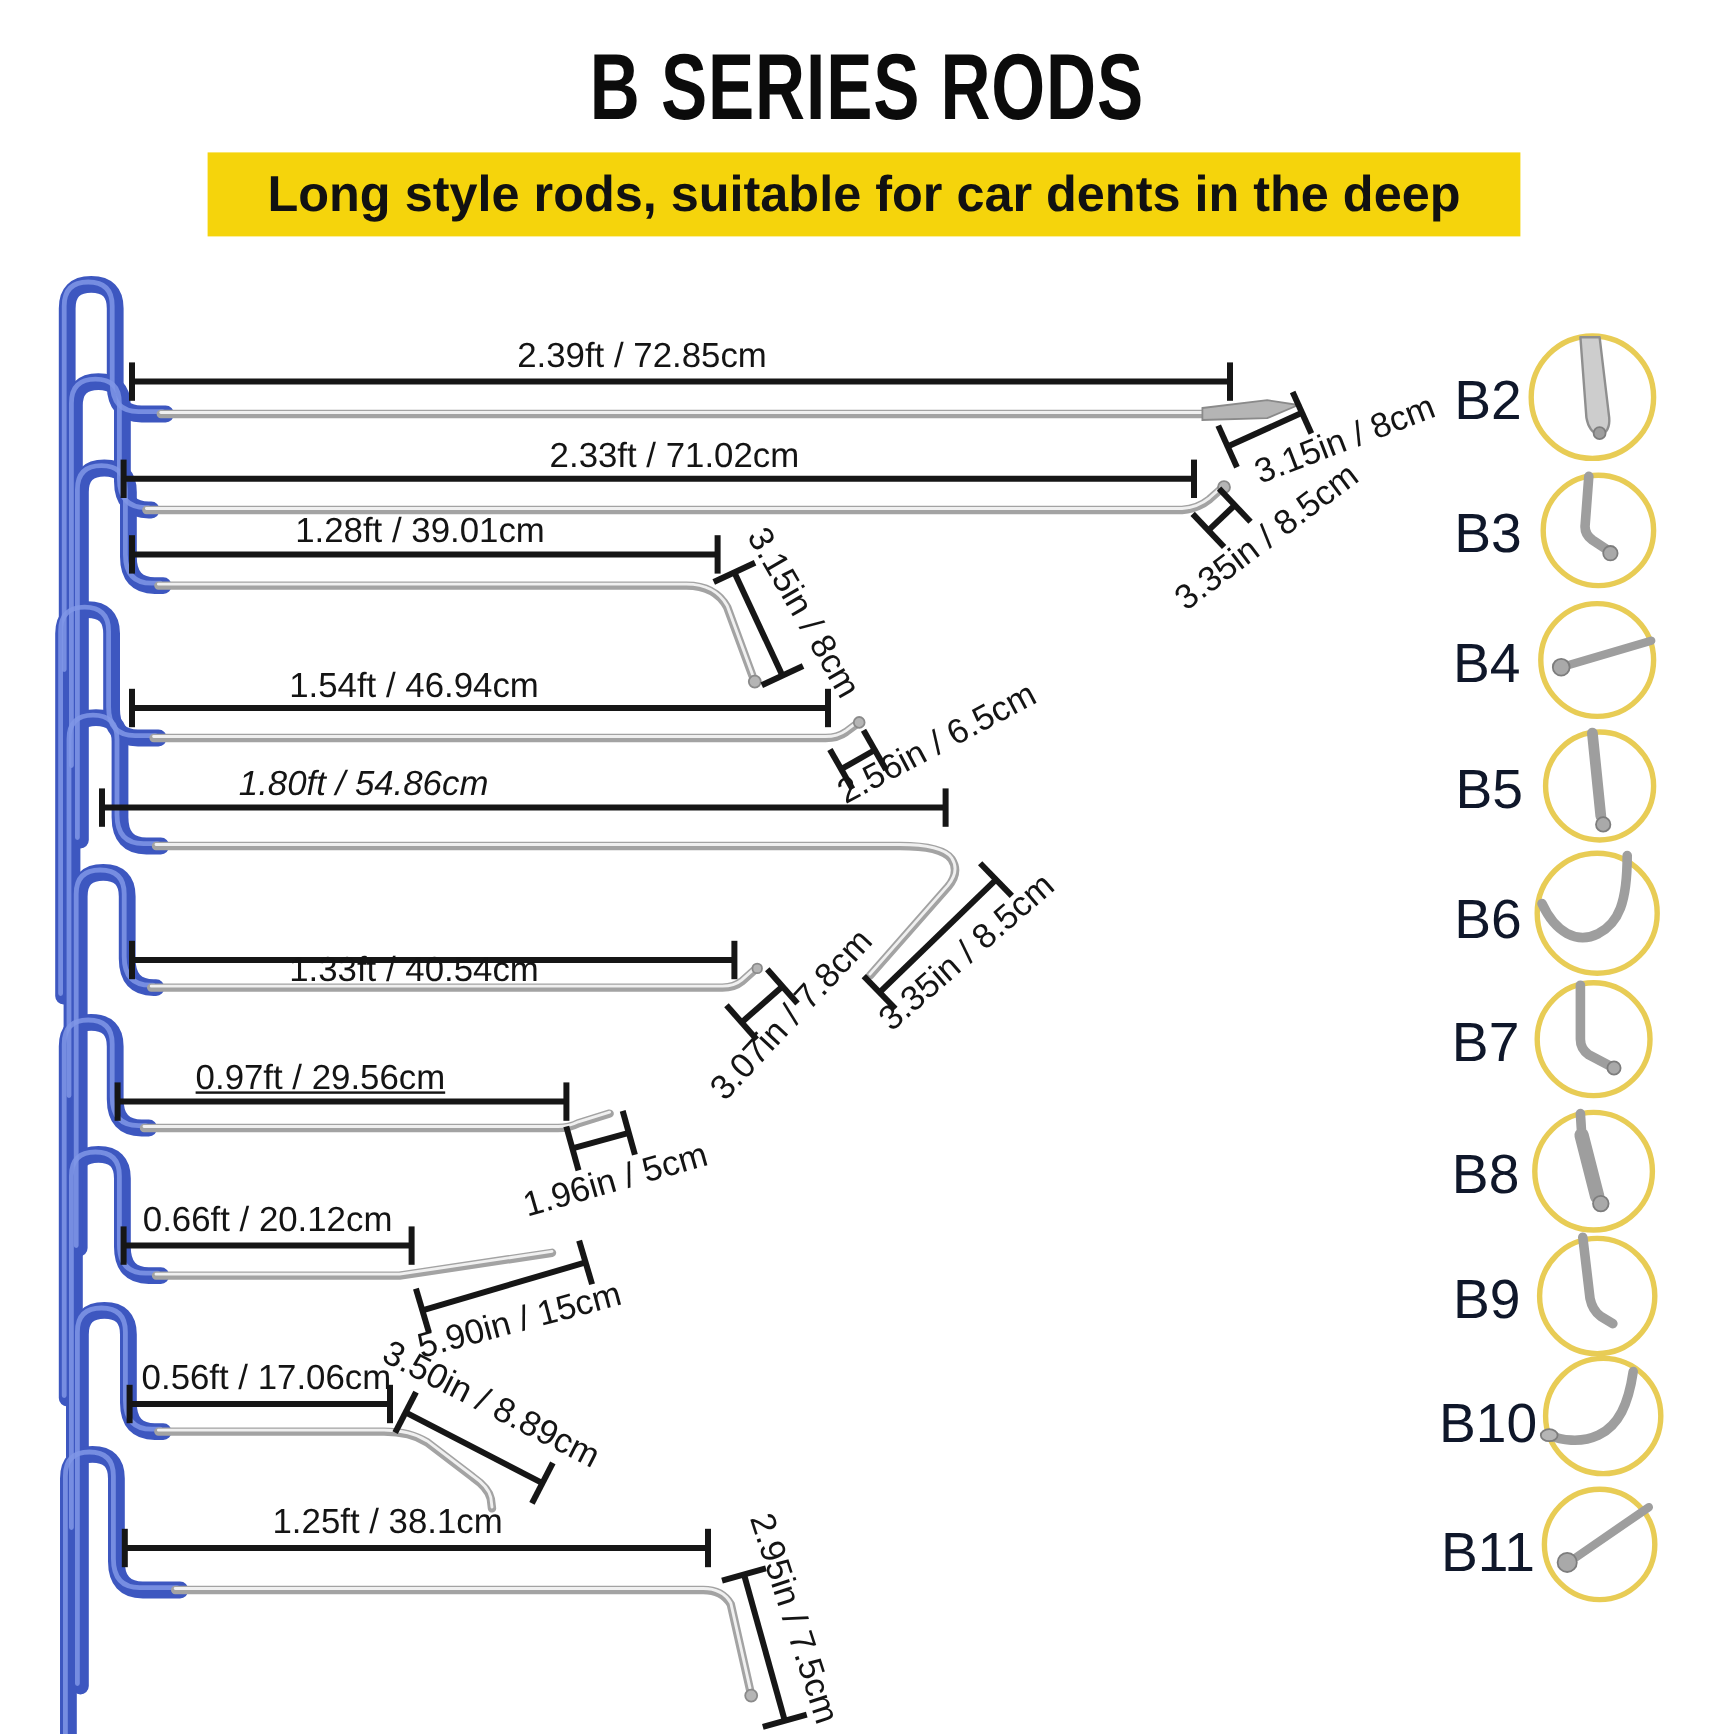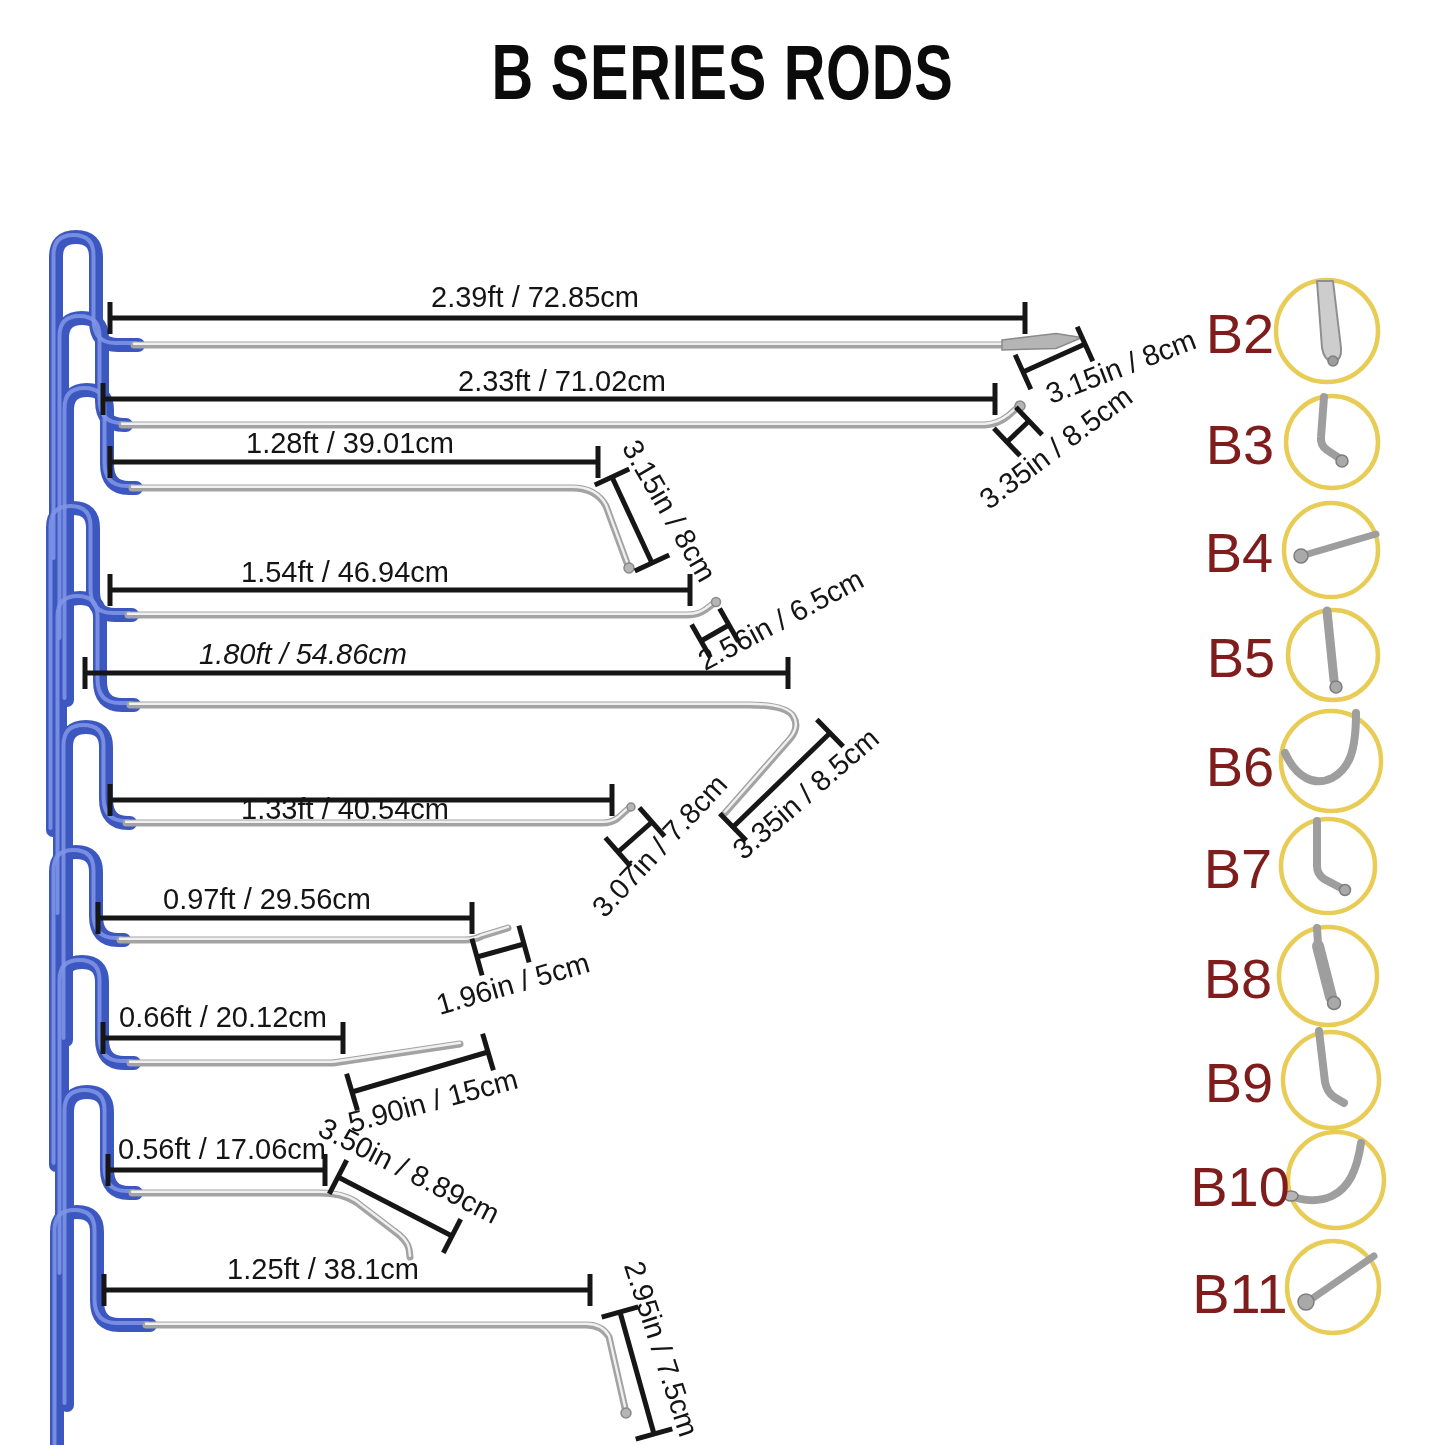--- a/index.html
+++ b/index.html
@@ -8,29 +8,30 @@
   .page-title{position:absolute;left:0;top:30px;width:1445px;height:84px;
     display:flex;align-items:center;justify-content:center;
     font-size:78px;font-weight:bold;color:#0b0b0b;letter-spacing:1px;
     transform:scaleX(0.74);transform-origin:50% 50%;white-space:nowrap;}
   .banner{position:absolute;left:173px;top:127px;width:1094px;height:70px;
     background:#f5d40c;display:flex;align-items:center;justify-content:center;
     font-size:42px;font-weight:bold;color:#111;white-space:nowrap;}
   .diagram{position:absolute;left:0;top:0;width:1445px;height:1445px;}
   .dim-label{position:absolute;font-size:29px;color:#141414;white-space:nowrap;
     transform:translate(-50%,-50%);}
-  .b-label{position:absolute;font-size:56px;color:#7f1d1d;white-space:nowrap;
+  .b-label{position:absolute;font-size:46px;color:#0f172a;white-space:nowrap;
     transform:translate(-50%,-50%);}
 </style>
 </head>
 <body>
 
 <div class="stage">
 
   <div class="page-title">B SERIES RODS</div>
+  <div class="banner">Long style rods, suitable for car dents in the deep</div>
 
   <svg class="diagram" viewBox="0 0 1445 1445" xmlns="http://www.w3.org/2000/svg">
 
     <g fill="none" stroke="#3d57c0" stroke-width="14" stroke-linecap="round" stroke-linejoin="round">
       <path class="hpath" d="M56,560 L56,257 Q56,237 76,237 Q96,237 96,257 L96,321 Q96,345 118,345 L138,345"></path>
       <path class="hpath" d="M62,640 L62,338 Q62,318 82,318 Q102,318 102,338 L102,401 Q102,425 124,425 L126,425"></path>
       <path class="hpath" d="M67,700 L67,410 Q67,390 87,390 Q107,390 107,410 L107,464 Q107,488 129,488 L136,488"></path>
       <path class="hpath" d="M53,830 L53,528 Q53,508 73,508 Q93,508 93,528 L93,591 Q93,615 115,615 L132,615"></path>
       <path class="hpath" d="M60,915 L60,618 Q60,598 80,598 Q100,598 100,618 L100,681 Q100,705 122,705 L134,705"></path>
       <path class="hpath" d="M66,1040 L66,747 Q66,727 86,727 Q106,727 106,747 L106,799 Q106,823 128,823 L130,823"></path>
@@ -189,21 +190,21 @@
   <div class="dim-label" style="left:562px;top:381px;">2.33ft / 71.02cm</div>
   <div class="dim-label" style="left:1056px;top:448px;transform:translate(-50%,-50%) rotate(-37deg);">3.35in / 8.5cm</div>
   <div class="dim-label" style="left:350px;top:443px;">1.28ft / 39.01cm</div>
   <div class="dim-label" style="left:669px;top:511px;transform:translate(-50%,-50%) rotate(60deg);">3.15in / 8cm</div>
   <div class="dim-label" style="left:345px;top:572px;">1.54ft / 46.94cm</div>
   <div class="dim-label" style="left:781px;top:620px;transform:translate(-50%,-50%) rotate(-28deg);">2.56in / 6.5cm</div>
   <div class="dim-label" style="left:303px;top:654px;font-style:italic;">1.80ft / 54.86cm</div>
   <div class="dim-label" style="left:806px;top:794px;transform:translate(-50%,-50%) rotate(-41deg);">3.35in / 8.5cm</div>
   <div class="dim-label" style="left:345px;top:781px;margin-top:28px;">1.33ft / 40.54cm</div>
   <div class="dim-label" style="left:660px;top:846px;transform:translate(-50%,-50%) rotate(-47deg);">3.07in / 7.8cm</div>
-  <div class="dim-label" style="left:267px;top:899px;">0.97ft / 29.56cm</div>
+  <div class="dim-label" style="left:267px;top:899px;text-decoration:underline;">0.97ft / 29.56cm</div>
   <div class="dim-label" style="left:513px;top:984px;transform:translate(-50%,-50%) rotate(-16deg);">1.96in / 5cm</div>
   <div class="dim-label" style="left:223px;top:1017px;">0.66ft / 20.12cm</div>
   <div class="dim-label" style="left:433px;top:1101px;transform:translate(-50%,-50%) rotate(-15deg);">5.90in / 15cm</div>
   <div class="dim-label" style="left:222px;top:1149px;">0.56ft / 17.06cm</div>
   <div class="dim-label" style="left:409px;top:1171px;transform:translate(-50%,-50%) rotate(27deg);">3.50in / 8.89cm</div>
   <div class="dim-label" style="left:323px;top:1269px;">1.25ft / 38.1cm</div>
   <div class="dim-label" style="left:661px;top:1349px;transform:translate(-50%,-50%) rotate(72deg);">2.95in / 7.5cm</div>
 
   <div class="b-label" style="left:1240px;top:333px;">B2</div>
   <div class="b-label" style="left:1240px;top:444px;">B3</div>

